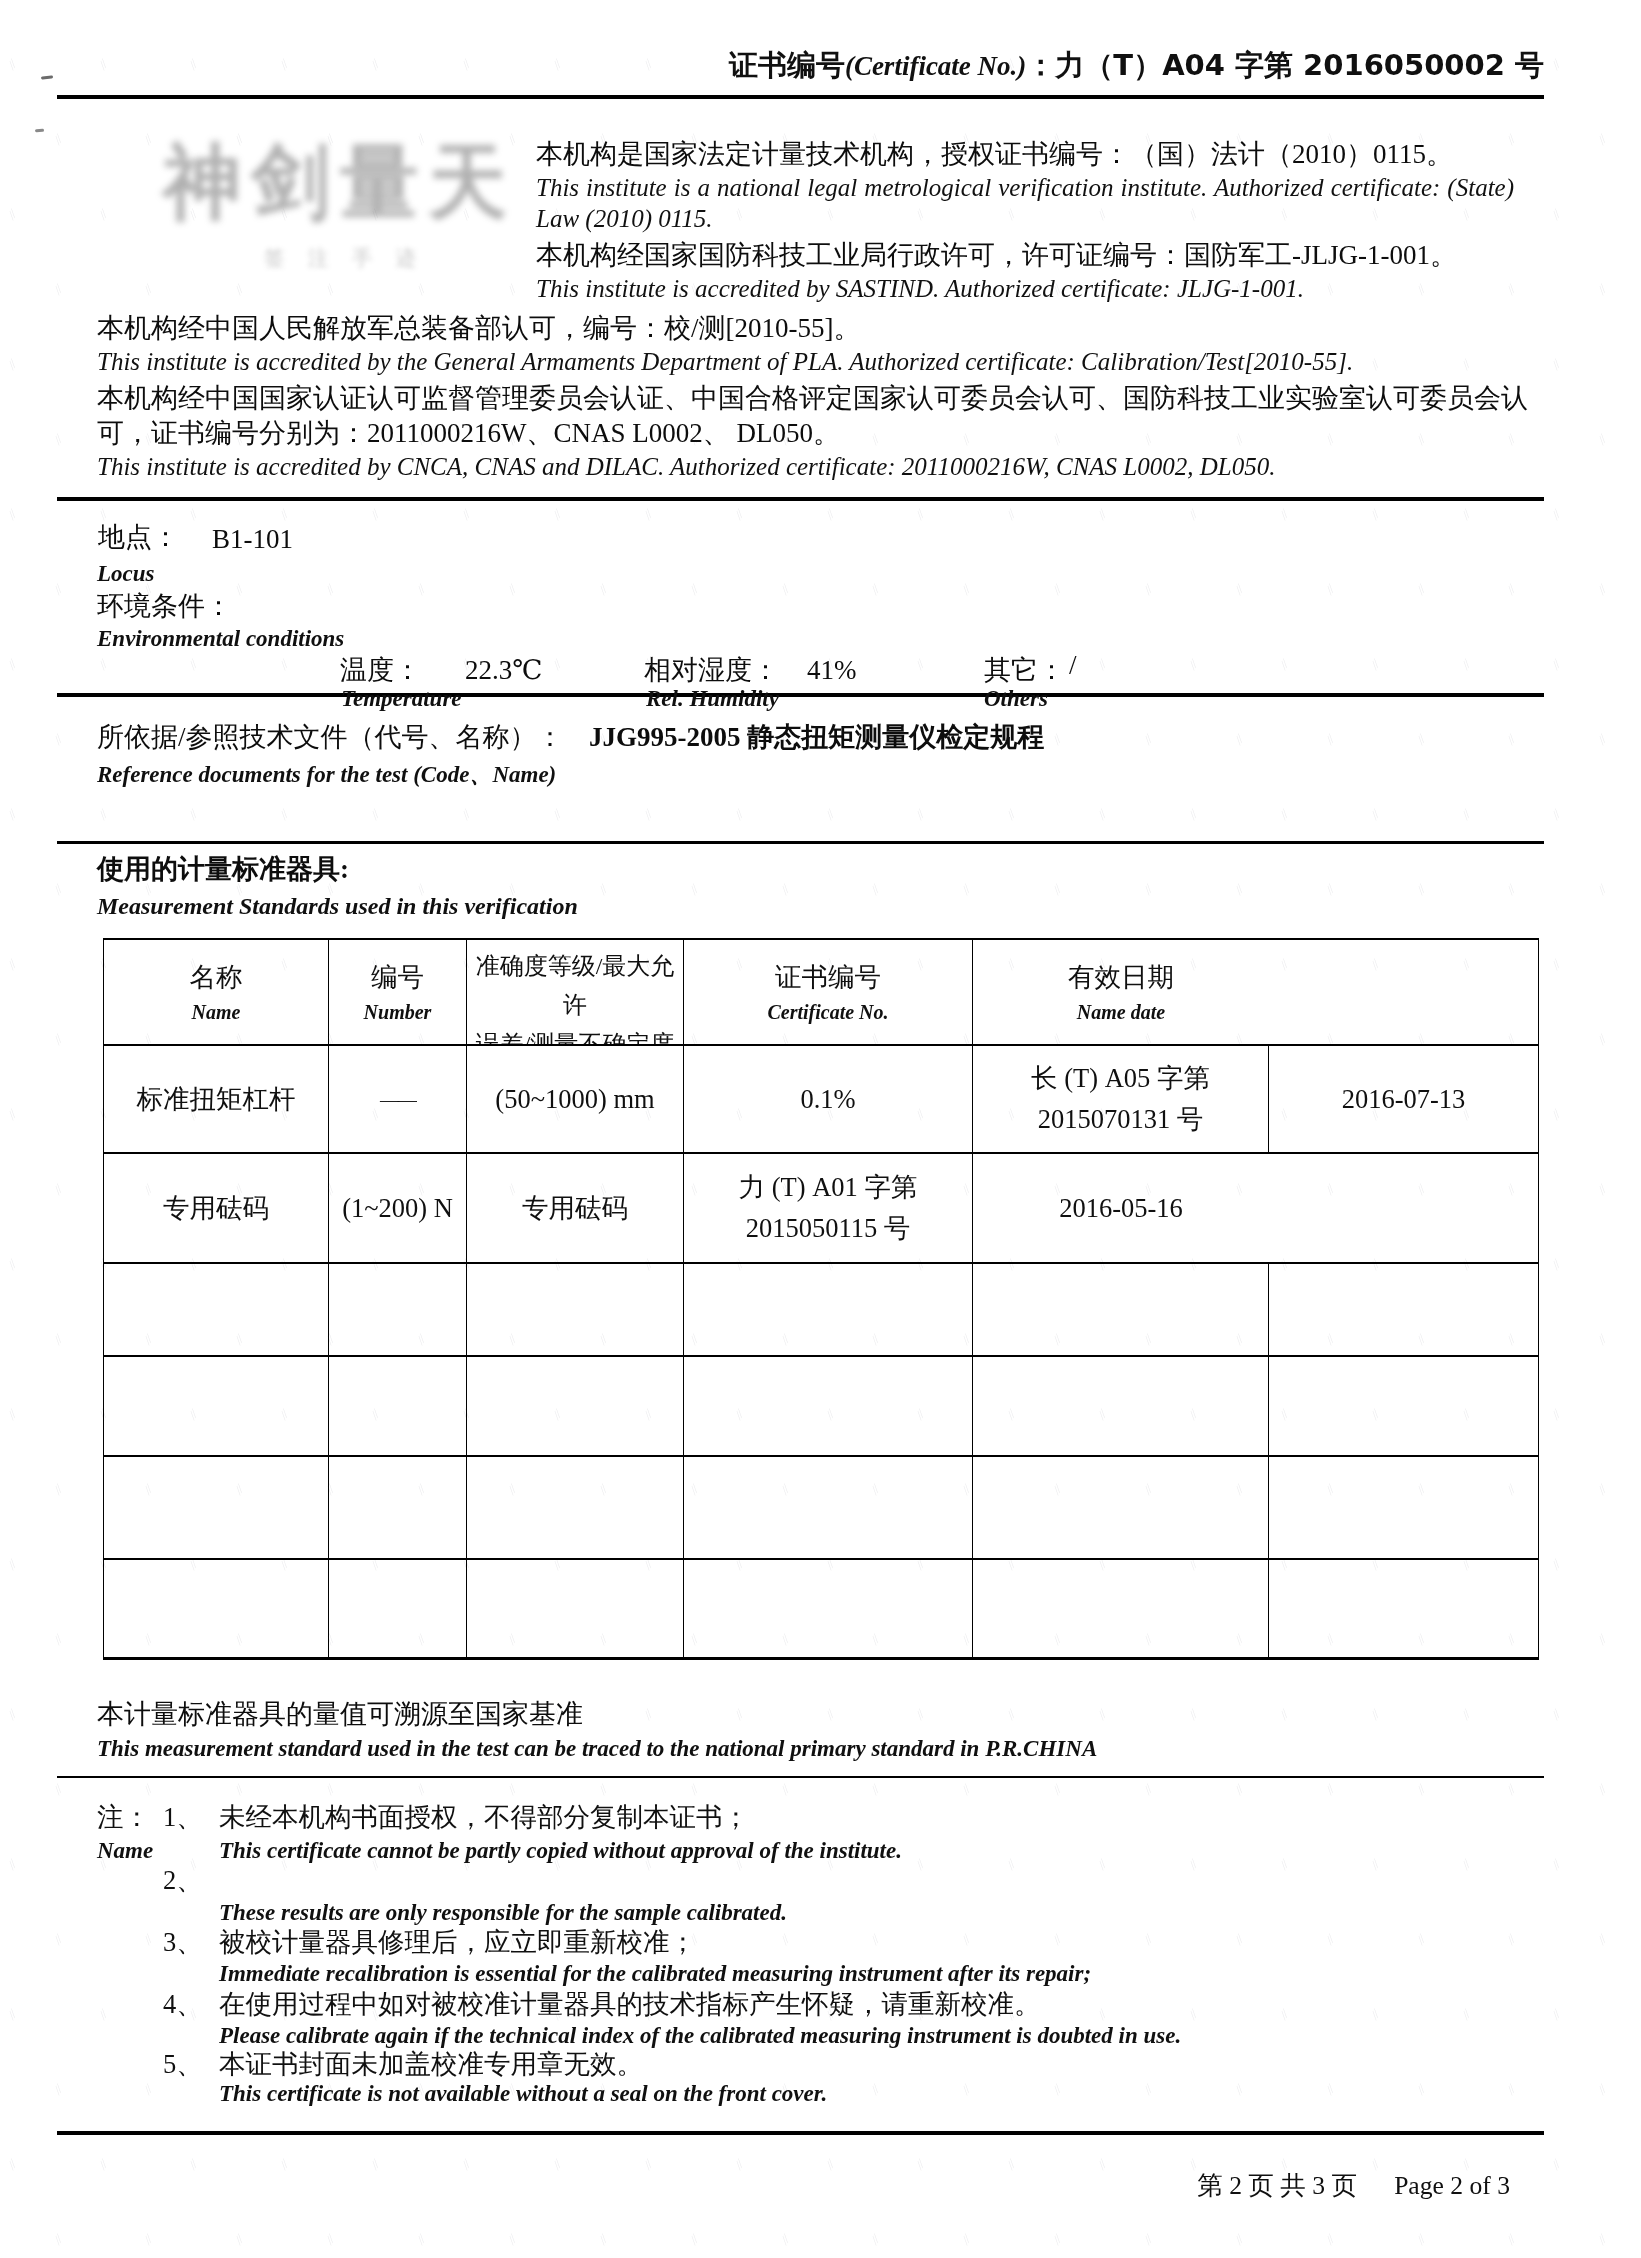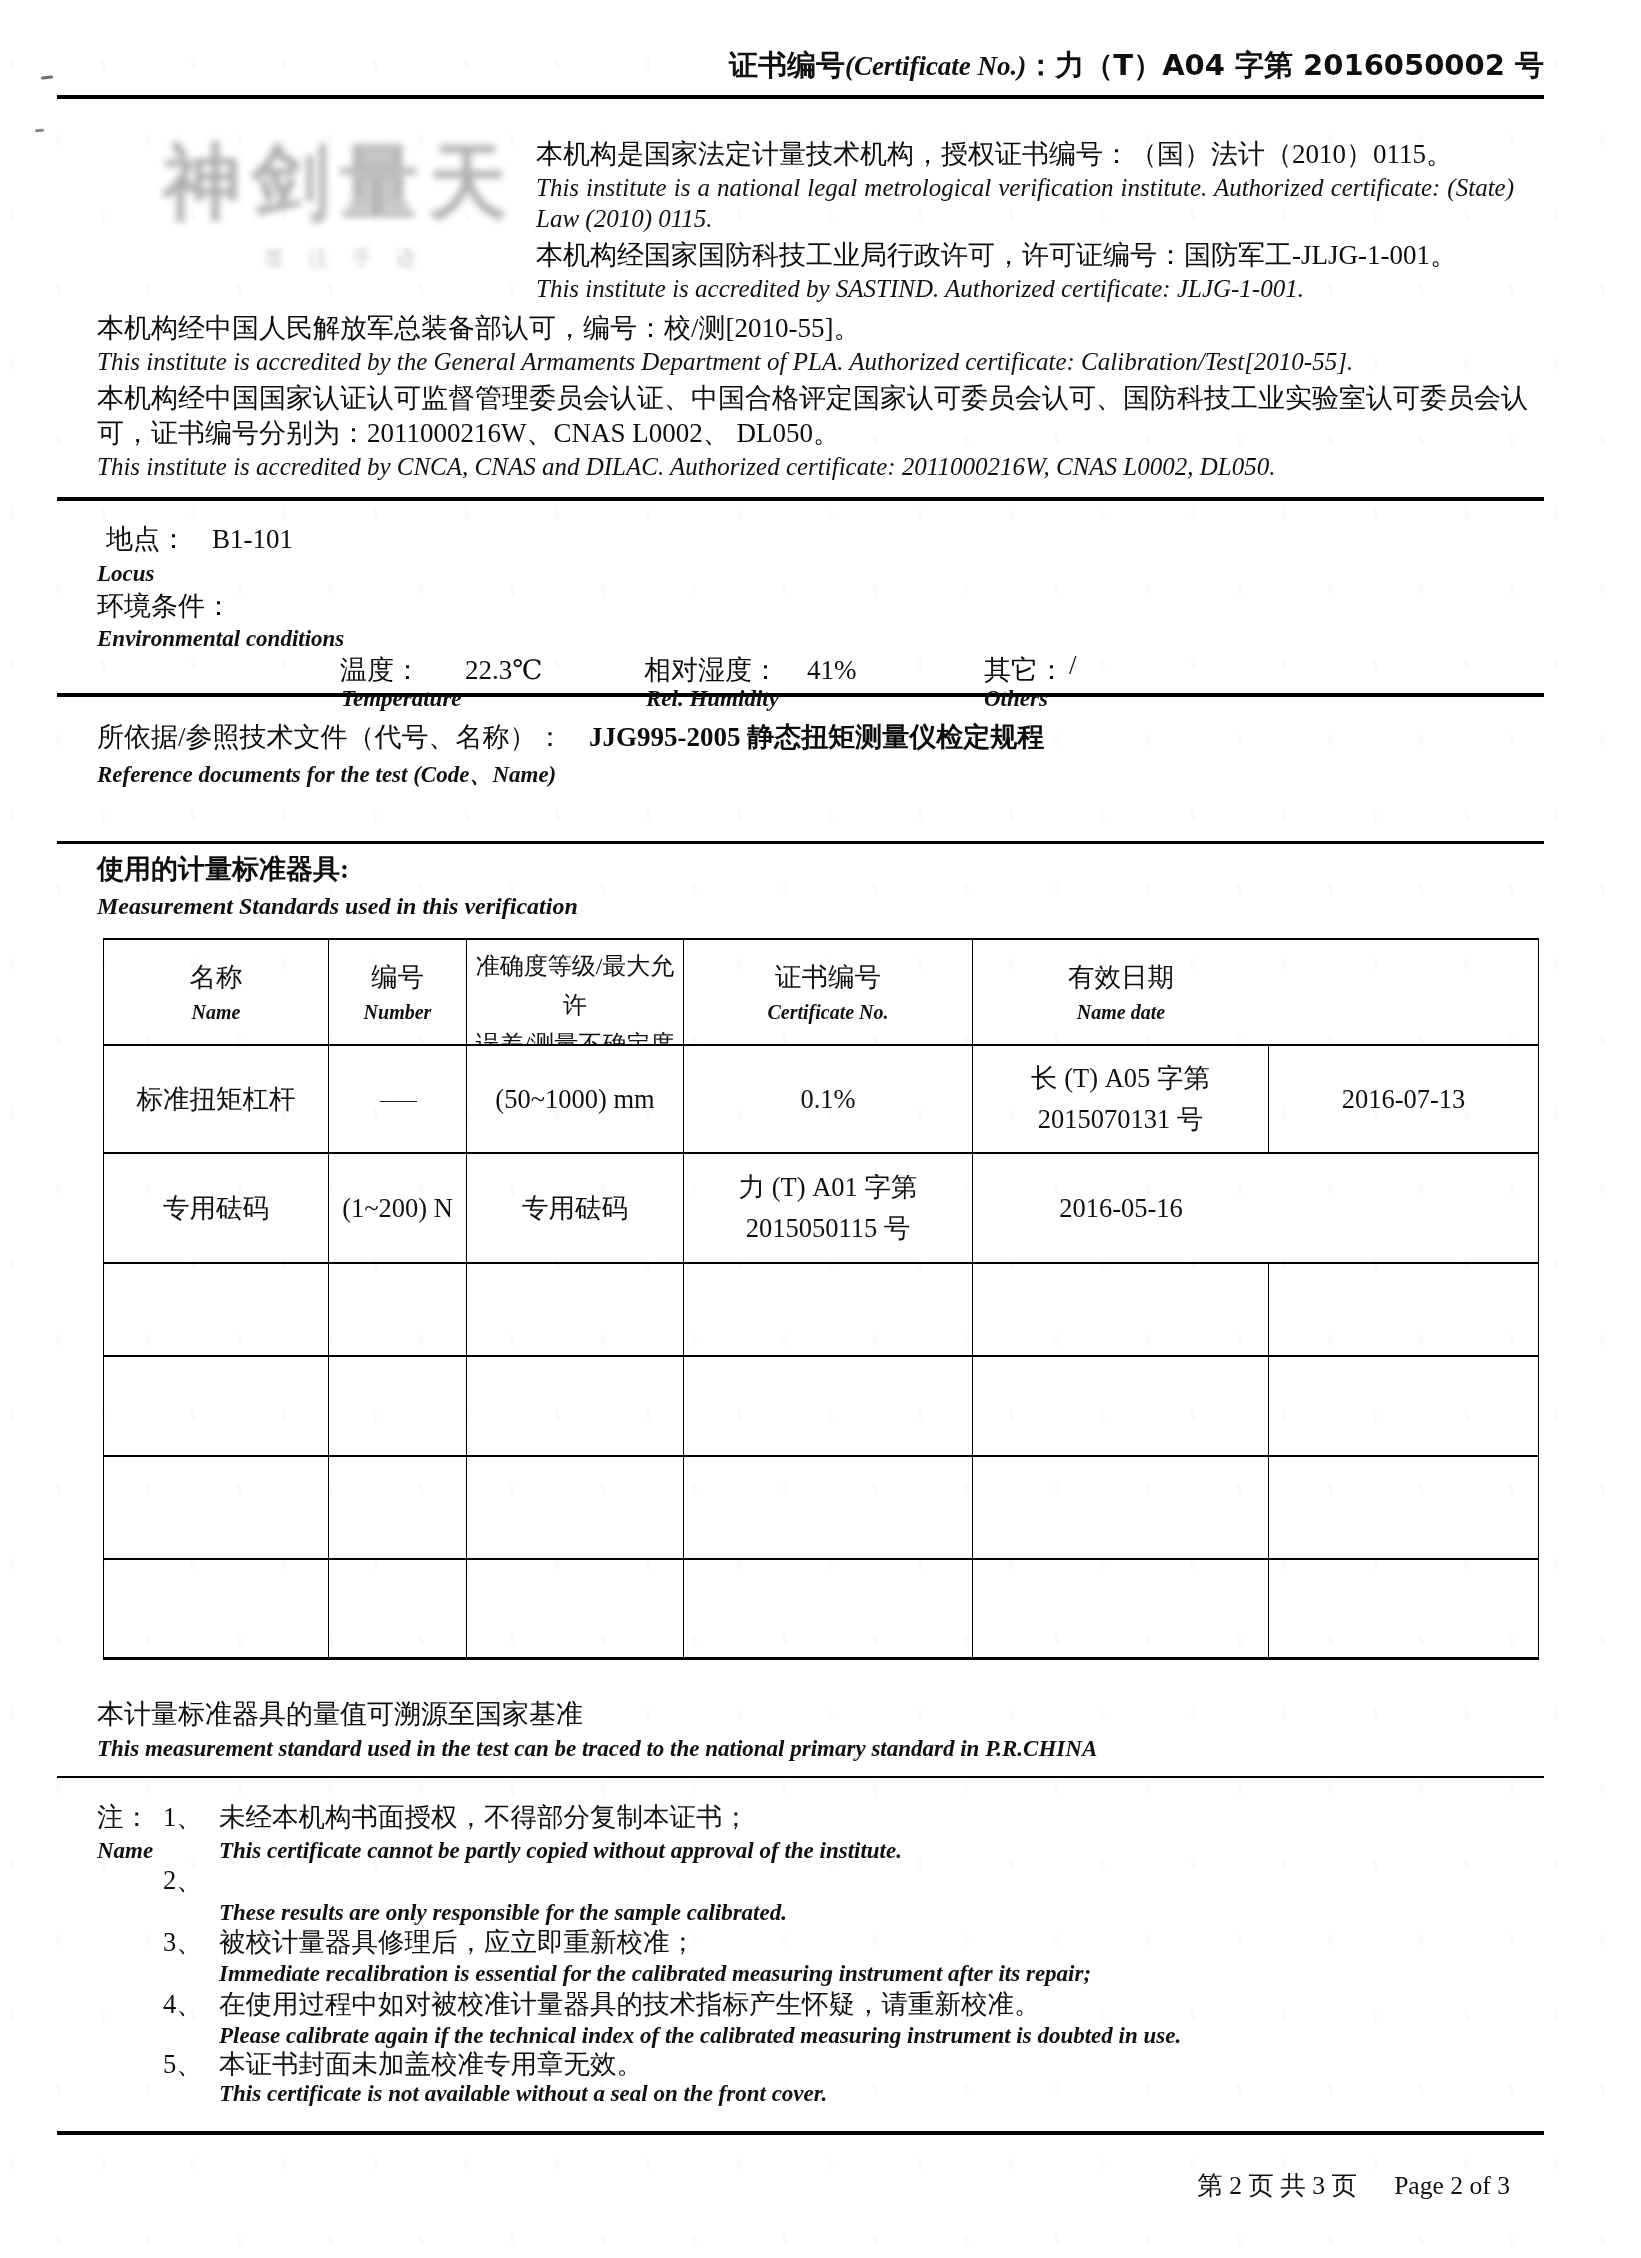--- a/index.html
+++ b/index.html
@@ -676,21 +676,21 @@
 
   <div class="intro-full">
     <div class="cn">本机构经中国人民解放军总装备部认可，编号：校/测[2010-55]。</div>
     <div class="en p-gap">This institute is accredited by the General Armaments Department of PLA. Authorized certificate: Calibration/Test[2010-55].</div>
     <div class="cn">本机构经中国国家认证认可监督管理委员会认证、中国合格评定国家认可委员会认可、国防科技工业实验室认可委员会认可，证书编号分别为：2011000216W、CNAS L0002、 DL050。</div>
     <div class="en">This institute is accredited by CNCA, CNAS and DILAC. Authorized certificate: 2011000216W, CNAS L0002, DL050.</div>
   </div>
 
   <div class="rule r1"></div>
 
-  <div class="abs cn" style="left:106px;top:522px;">地点：</div>
+  <div class="abs cn" style="left:98px;top:522px;font-family:Liberation Mono, monospace;">地点：</div>
   <div class="abs cn" style="left:212px;top:522px;">B1-101</div>
   <div class="abs lbl-en" style="left:97px;top:561px;">Locus</div>
   <div class="abs cn" style="left:97px;top:589px;">环境条件：</div>
   <div class="abs lbl-en" style="left:97px;top:626px;">Environmental conditions</div>
 
   <div class="abs cn" style="left:340px;top:653px;">温度：</div>
   <div class="abs cn" style="left:465px;top:653px;">22.3℃</div>
   <div class="abs lbl-en" style="left:341px;top:686px;">Temperature</div>
 
   <div class="abs cn" style="left:644px;top:653px;">相对湿度：</div>

